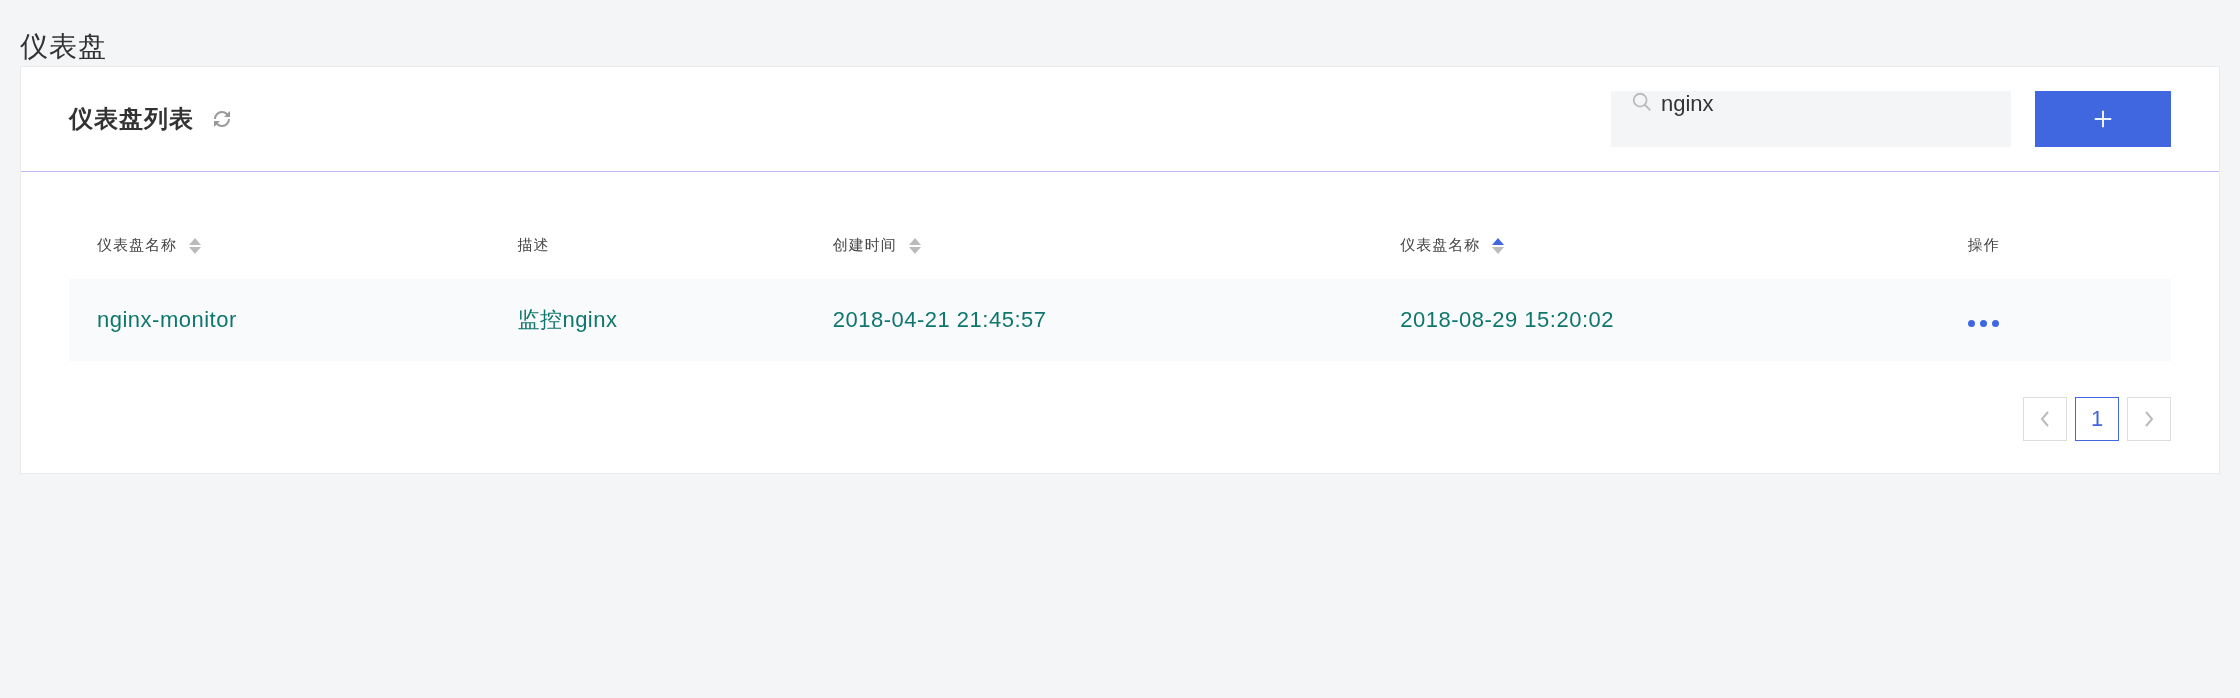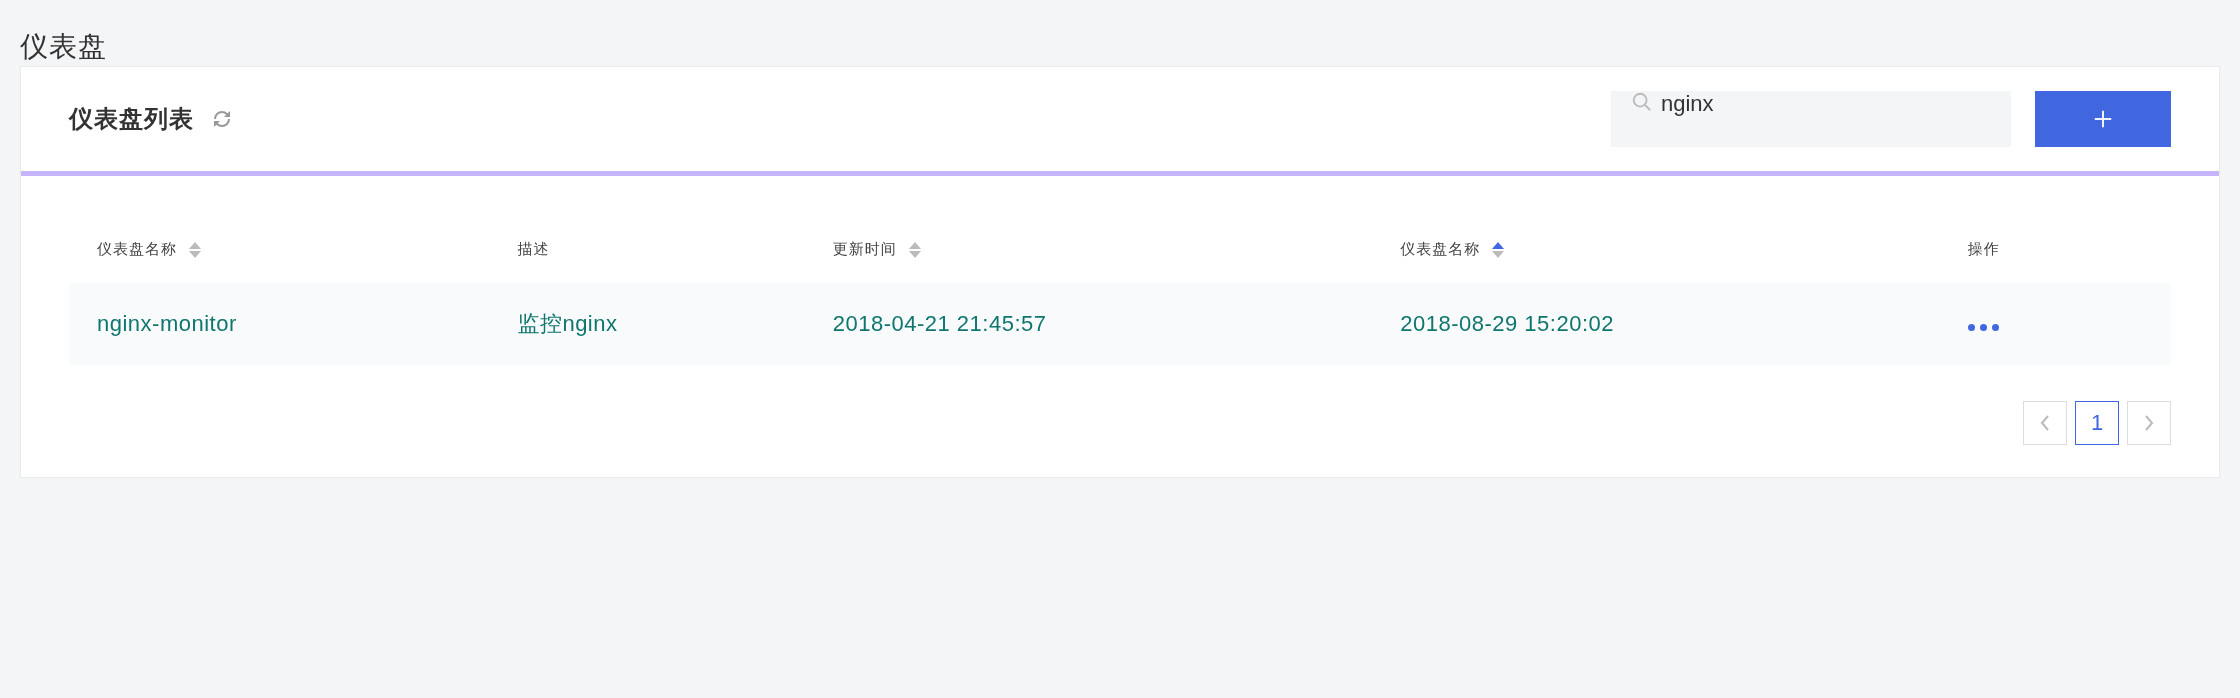--- a/index.html
+++ b/index.html
@@ -25,21 +25,21 @@
     }
     .panel {
       background: #fff;
       border: 1px solid #eaeaea;
     }
     .panel-header {
       display: flex;
       justify-content: space-between;
       align-items: center;
       padding: 24px 48px;
-      border-bottom: 5px solid #c4b5fd;
+      border-bottom: 1px solid #c4b5fd;
     }
     .panel-header-left {
       display: flex;
       align-items: center;
       gap: 16px;
     }
     .panel-title {
       font-size: 24px;
       font-weight: 600;
       color: #333;
@@ -233,21 +233,21 @@
                   <span class="sort-up"></span>
                   <span class="sort-down"></span>
                 </span>
               </span>
             </th>
             <th class="col-desc">
               <span>描述</span>
             </th>
             <th class="col-created">
               <span class="th-content">
-                <span>更新时间</span>
+                <span>创建时间</span>
                 <span class="sort-icons">
                   <span class="sort-up"></span>
                   <span class="sort-down"></span>
                 </span>
               </span>
             </th>
             <th class="col-updated">
               <span class="th-content">
                 <span>仪表盘名称</span>
                 <span class="sort-icons">

